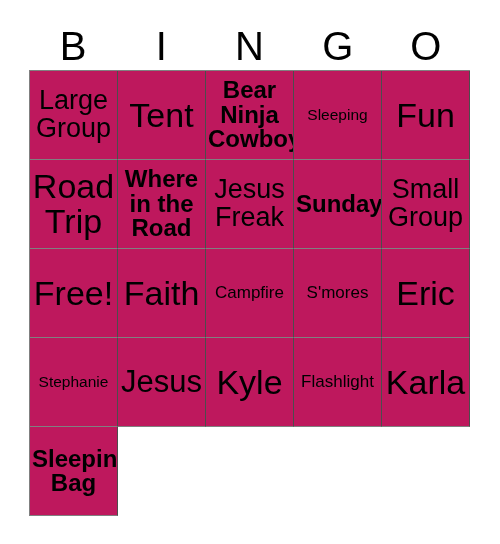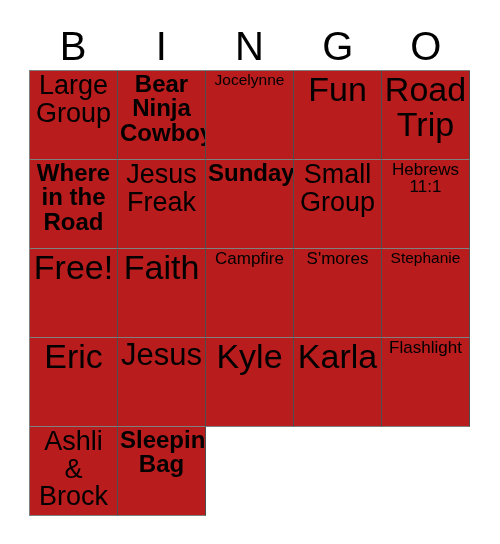--- a/index.html
+++ b/index.html
@@ -52,25 +52,26 @@
     border-top: 1px solid #808080;
     border-left: 1px solid #808080;
     box-sizing: border-box;
     background: #ffffff;
   }
   .cell {
     border-right: 1px solid #4d4d4d;
     border-bottom: 1px solid #808080;
     box-sizing: border-box;
     display: flex;
+    align-items: center;
     justify-content: center;
     text-align: center;
     padding: 1px 2px;
     overflow: hidden;
-    background: #b91c1c;
+    background: #be185d;
   }
   .cell-text {
     display: block;
     width: 100%;
     line-height: 1.02;
     color: #000000;
     white-space: pre-line;
   }
   
   .fs-xxl { font-size: 34px; }
@@ -92,26 +93,29 @@
       <div class="header-letter">G</div>
       <div class="header-letter">O</div>
     </div>
 
   <div id="grid">
       <div class="cell">
         <span class="cell-text fs-lg">Large
 Group</span>
       </div>
       <div class="cell">
+        <span class="cell-text fs-xxl">Tent</span>
+      </div>
+      <div class="cell">
         <span class="cell-text fs-md">Bear
 Ninja
 Cowboy</span>
       </div>
       <div class="cell">
-        <span class="cell-text fs-xxs">Jocelynne</span>
+        <span class="cell-text fs-xxs">Sleeping</span>
       </div>
       <div class="cell">
         <span class="cell-text fs-xxl">Fun</span>
       </div>
       <div class="cell">
         <span class="cell-text fs-xxl">Road
 Trip</span>
       </div>
       <div class="cell">
         <span class="cell-text fs-md">Where
@@ -123,56 +127,48 @@
 Freak</span>
       </div>
       <div class="cell">
         <span class="cell-text fs-md">Sunday</span>
       </div>
       <div class="cell">
         <span class="cell-text fs-lg">Small
 Group</span>
       </div>
       <div class="cell">
-        <span class="cell-text fs-xs">Hebrews
-11:1</span>
-      </div>
-      <div class="cell">
         <span class="cell-text fs-xxl">Free!</span>
       </div>
       <div class="cell">
         <span class="cell-text fs-xxl">Faith</span>
       </div>
       <div class="cell">
         <span class="cell-text fs-xs">Campfire</span>
       </div>
       <div class="cell">
         <span class="cell-text fs-xs">S'mores</span>
       </div>
       <div class="cell">
-        <span class="cell-text fs-xxs">Stephanie</span>
+        <span class="cell-text fs-xxl">Eric</span>
       </div>
       <div class="cell">
-        <span class="cell-text fs-xxl">Eric</span>
+        <span class="cell-text fs-xxs">Stephanie</span>
       </div>
       <div class="cell">
         <span class="cell-text fs-xl">Jesus</span>
       </div>
       <div class="cell">
         <span class="cell-text fs-xxl">Kyle</span>
       </div>
       <div class="cell">
-        <span class="cell-text fs-xxl">Karla</span>
-      </div>
-      <div class="cell">
         <span class="cell-text fs-xs">Flashlight</span>
       </div>
       <div class="cell">
-        <span class="cell-text fs-lg">Ashli &amp;
-Brock</span>
+        <span class="cell-text fs-xxl">Karla</span>
       </div>
       <div class="cell">
         <span class="cell-text fs-md">Sleeping
 Bag</span>
       </div>
     </div>
 
 </div>
 
 </body></html>

